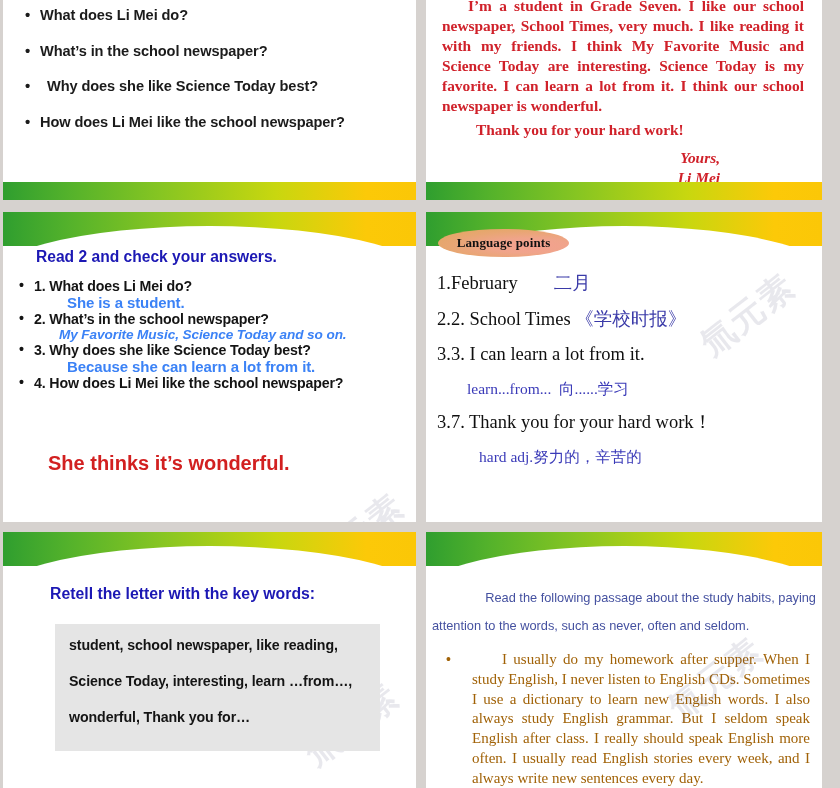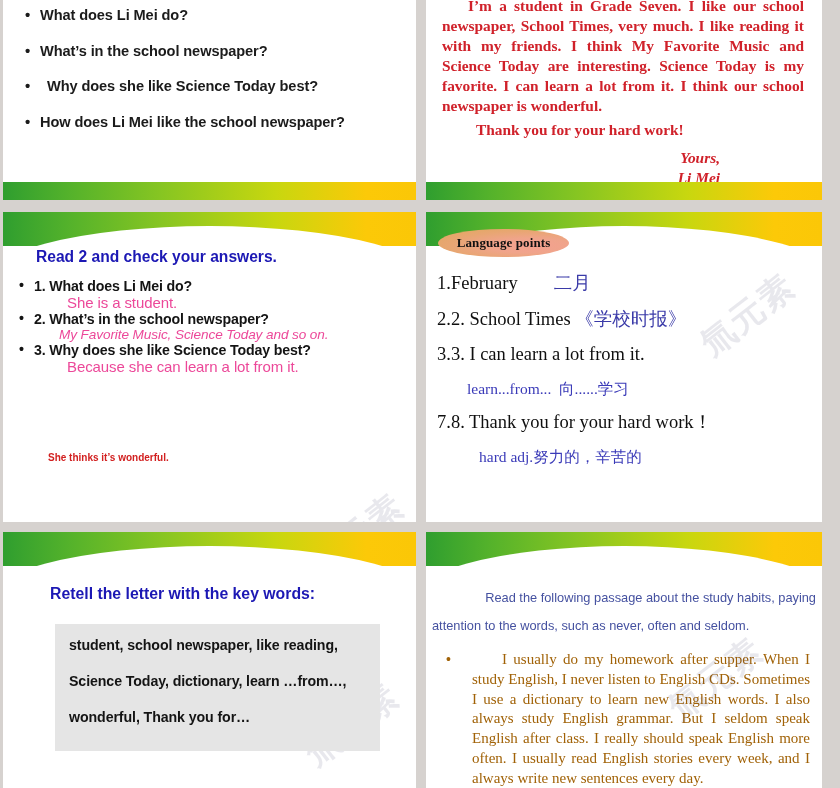--- a/index.html
+++ b/index.html
@@ -128,27 +128,27 @@
     font-size:15.6px; font-weight:bold; color:#1c18b4;
   }
   .qa { position:absolute; left:16px; top:66px; right:8px; }
   .qa-q {
     font-size:14.2px; font-weight:bold; color:#141414;
     padding-left:15px; position:relative;
     letter-spacing:-.15px;
   }
   .qa-q::before { content:"•"; position:absolute; left:0; top:-1px; }
   .qa-a {
-    font-size:15px; font-weight:normal; color:#ec4899;
+    font-size:15px; font-weight:bold; color:#3b82f6;
     padding-left:48px; letter-spacing:-.1px;
   }
   .qa-a.ital { font-style:italic; padding-left:40px; font-size:13.6px; }
   .s3-final {
     position:absolute; left:48px; top:452px;
-    font-size:10px; font-weight:bold; color:#d22020;
+    font-size:20px; font-weight:bold; color:#d22020;
   }
 
   
   .lp-badge {
     position:absolute; left:12px; top:17px;
     width:131px; height:28px;
     border-radius:50%;
     background:radial-gradient(ellipse at 70% 60%, #f4a08f 0%, #f0a48b 30%, #e8a672 62%, #dfa95c 100%);
     display:flex; align-items:center; justify-content:center;
   }
@@ -252,20 +252,21 @@
         <div class="swoop"></div>
     </div>
     <div class="s3-title">Read 2 and check your answers.</div>
     <div class="qa">
       <div class="qa-q">1. What does Li Mei do?</div>
       <div class="qa-a">She is a student.</div>
       <div class="qa-q">2. What’s in the school newspaper?</div>
       <div class="qa-a ital">My Favorite Music, Science Today and so on.</div>
       <div class="qa-q">3. Why does she like Science Today best?</div>
       <div class="qa-a">Because she can learn a lot from it.</div>
+      <div class="qa-q">4. How does Li Mei like the school newspaper?</div>
     </div>
     <div class="wm" style="left:300px; top:300px;">氚元素</div>
   </div>
   <div class="s3-final">She thinks it’s wonderful.</div>
 
   <div class="slide col-r row-2">
     <div class="bar">
       <div class="fill"></div>
         <div class="swoop2"></div>
         <div class="swoop"></div>
@@ -280,41 +281,41 @@
       <div class="lp-row">
         <span>2.2. School Times</span>&nbsp;<span class="lp-cn">《学校时报》</span>
       </div>
       <div class="lp-row">
         <span>3.3. I can learn a lot from it.</span>
       </div>
       <div class="lp-sub">
         <span>learn...from...</span>&nbsp;&nbsp;<span>向......学习</span>
       </div>
       <div class="lp-row">
-        <span>7.8. Thank you for your hard work！</span>
+        <span>3.7. Thank you for your hard work！</span>
       </div>
       <div class="lp-sub" style="padding-left:42px;">
         <span>hard   adj.</span><span>努力的，辛苦的</span>
       </div>
     </div>
     <div class="wm" style="left:268px; top:80px;">氚元素</div>
   </div>
 
   <div class="slide col-l row-3">
     <div class="bar">
       <div class="fill"></div>
         <div class="swoop2"></div>
         <div class="swoop"></div>
     </div>
     <div class="s5-title">Retell the letter with the key words:</div>
     <div class="wm" style="left:295px; top:170px;">氚元素</div>
   </div>
   <div class="kw-box">
     <div class="kw-line">student, school newspaper, like reading,</div>
-    <div class="kw-line">Science Today, dictionary, learn …from…,</div>
+    <div class="kw-line">Science Today, interesting, learn …from…,</div>
     <div class="kw-line">wonderful, Thank you for…</div>
   </div>
 
   <div class="slide col-r row-3">
     <div class="bar">
       <div class="fill"></div>
         <div class="swoop2"></div>
         <div class="swoop"></div>
     </div>
     <div class="s6-lead">

